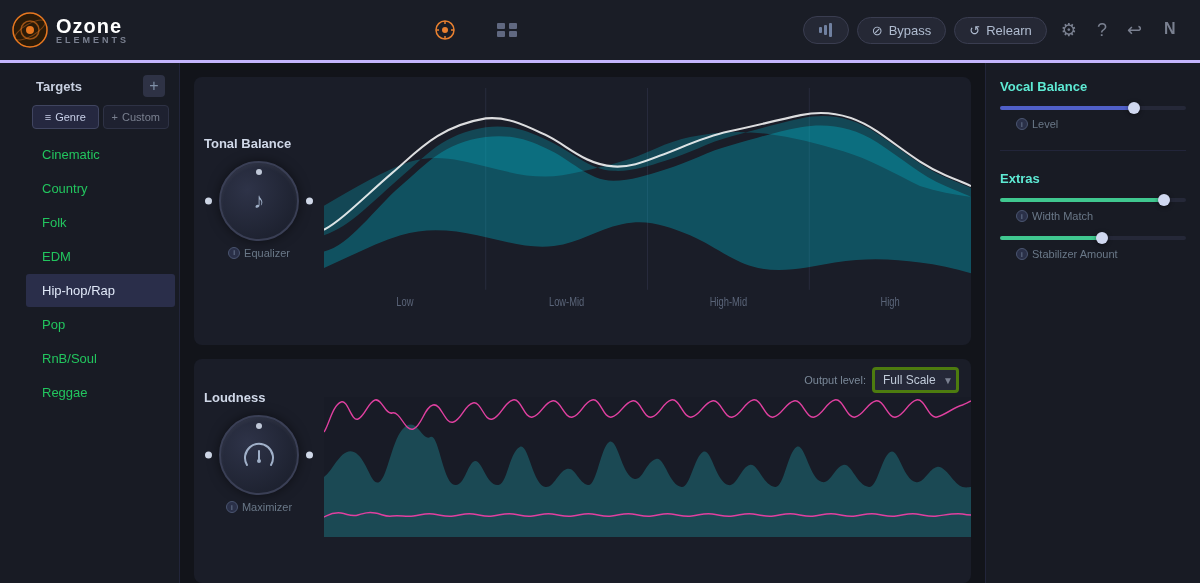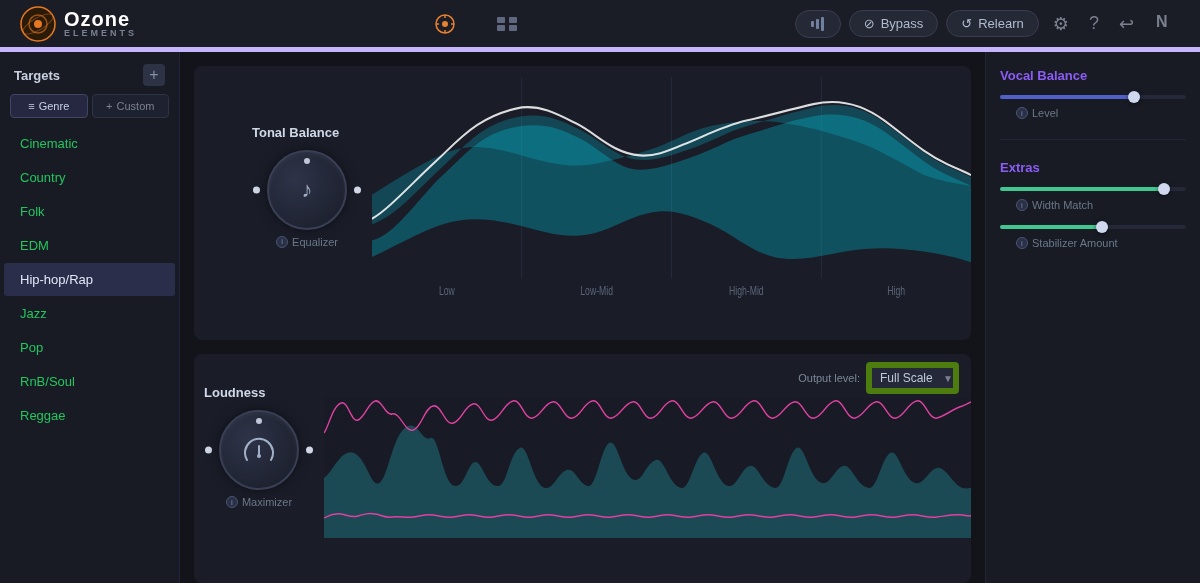--- a/index.html
+++ b/index.html
@@ -12,23 +12,23 @@
       overflow: hidden;
       display: flex;
       flex-direction: column;
     }
 
     
     .topbar {
       display: flex;
       align-items: center;
       background: #1a1d26;
-      height: 52px;
-      padding: 0 20px;
-      border-bottom: 5px solid #c4b5fd;
+      height: 63px;
+      padding: 0 12px;
+      border-bottom: 3px solid #c4b5fd;
       flex-shrink: 0;
     }
     .logo-area {
       display: flex;
       align-items: center;
       gap: 8px;
       margin-right: 20px;
     }
     .logo-icon {
       width: 36px;
@@ -105,20 +105,21 @@
     }
 
     
     .sidebar {
       width: 180px;
       background: #181b24;
       border-right: 1px solid #22253a;
       display: flex;
       flex-direction: column;
       flex-shrink: 0;
+      padding-left: 22px;
     }
     .sidebar-header {
       display: flex;
       align-items: center;
       justify-content: space-between;
       padding: 12px 14px 8px;
     }
     .sidebar-title {
       font-size: 13px;
       font-weight: 600;
@@ -289,21 +290,21 @@
       background: #2a3048;
       border: 1.5px solid #4a5570;
       display: inline-flex;
       align-items: center;
       justify-content: center;
       font-size: 8px;
       color: #7888a0;
     }
     .output-select {
       background: #252838;
-      border: 6px solid #4d7c0f;
+      border: 3px solid #4d7c0f;
       color: #c0cad8;
       font-size: 12px;
       padding: 3px 20px 3px 8px;
       border-radius: 4px;
       cursor: pointer;
       appearance: none;
       -webkit-appearance: none;
     }
     .select-wrap {
       position: relative;
@@ -325,21 +326,21 @@
       border-left: 1px solid #22253a;
       padding: 16px 14px;
       display: flex;
       flex-direction: column;
       gap: 16px;
       flex-shrink: 0;
     }
     .section-title {
       font-size: 13px;
       font-weight: 600;
-      color: #8b5cf6;
+      color: #5eead4;
       margin-bottom: 12px;
     }
     .vocal-section, .extras-section {
       display: flex;
       flex-direction: column;
     }
     .slider-row {
       display: flex;
       align-items: center;
       gap: 8px;
@@ -497,38 +498,35 @@
       <div class="sidebar-item">
         <span>Folk</span>
       </div>
       <div class="sidebar-item">
         <span>EDM</span>
       </div>
       <div class="sidebar-item active">
         <span>Hip-hop/Rap</span>
       </div>
       <div class="sidebar-item">
-        <span>Jazz</span>
-      </div>
-      <div class="sidebar-item">
         <span>Pop</span>
       </div>
       <div class="sidebar-item">
         <span>RnB/Soul</span>
       </div>
       <div class="sidebar-item">
         <span>Reggae</span>
       </div>
     </div>
   </div>
 
   <div class="center">
 
     <div class="panel panel-tonal">
-      <div class="panel-inner" style="height:240px;margin-left:48px;">
+      <div class="panel-inner" style="height:240px;">
         <div class="panel-left">
           <div style="font-size:13px;font-weight:600;color:#d0d8e8;align-self:flex-start;margin-bottom:10px;">Tonal Balance</div>
           <div class="knob-container">
             <div class="knob-wrapper">
               <div class="knob-dot-left"></div>
               <div class="knob-ring">
                 <span class="knob-symbol">♪</span>
               </div>
               <div class="knob-dot-right"></div>
             </div>

